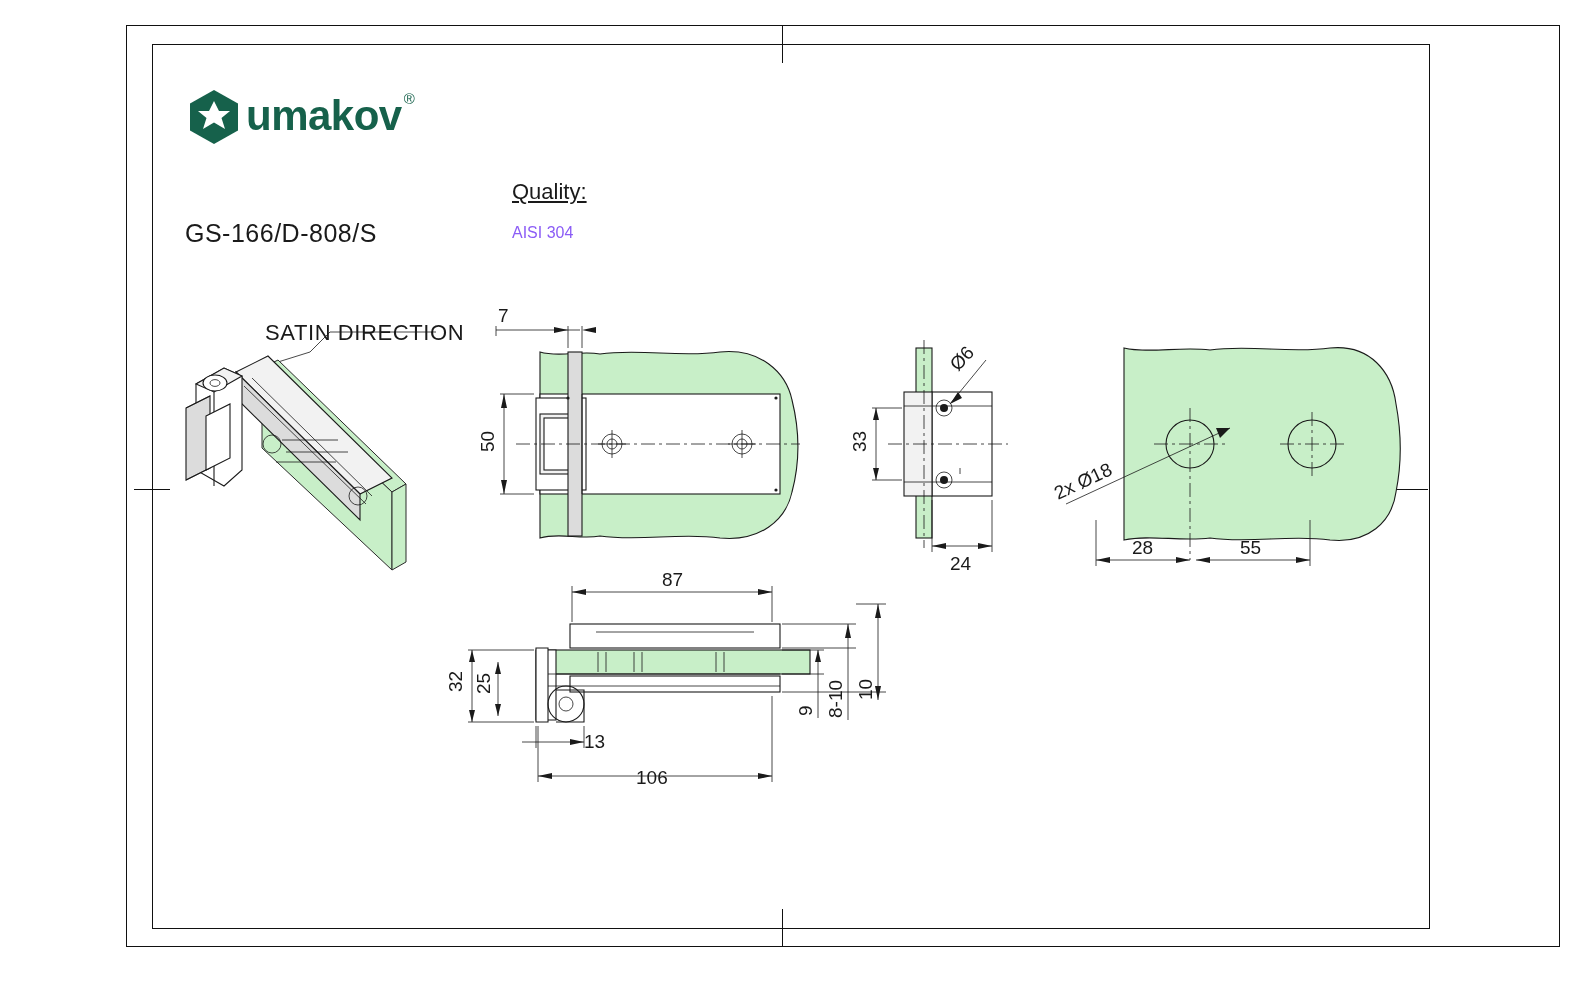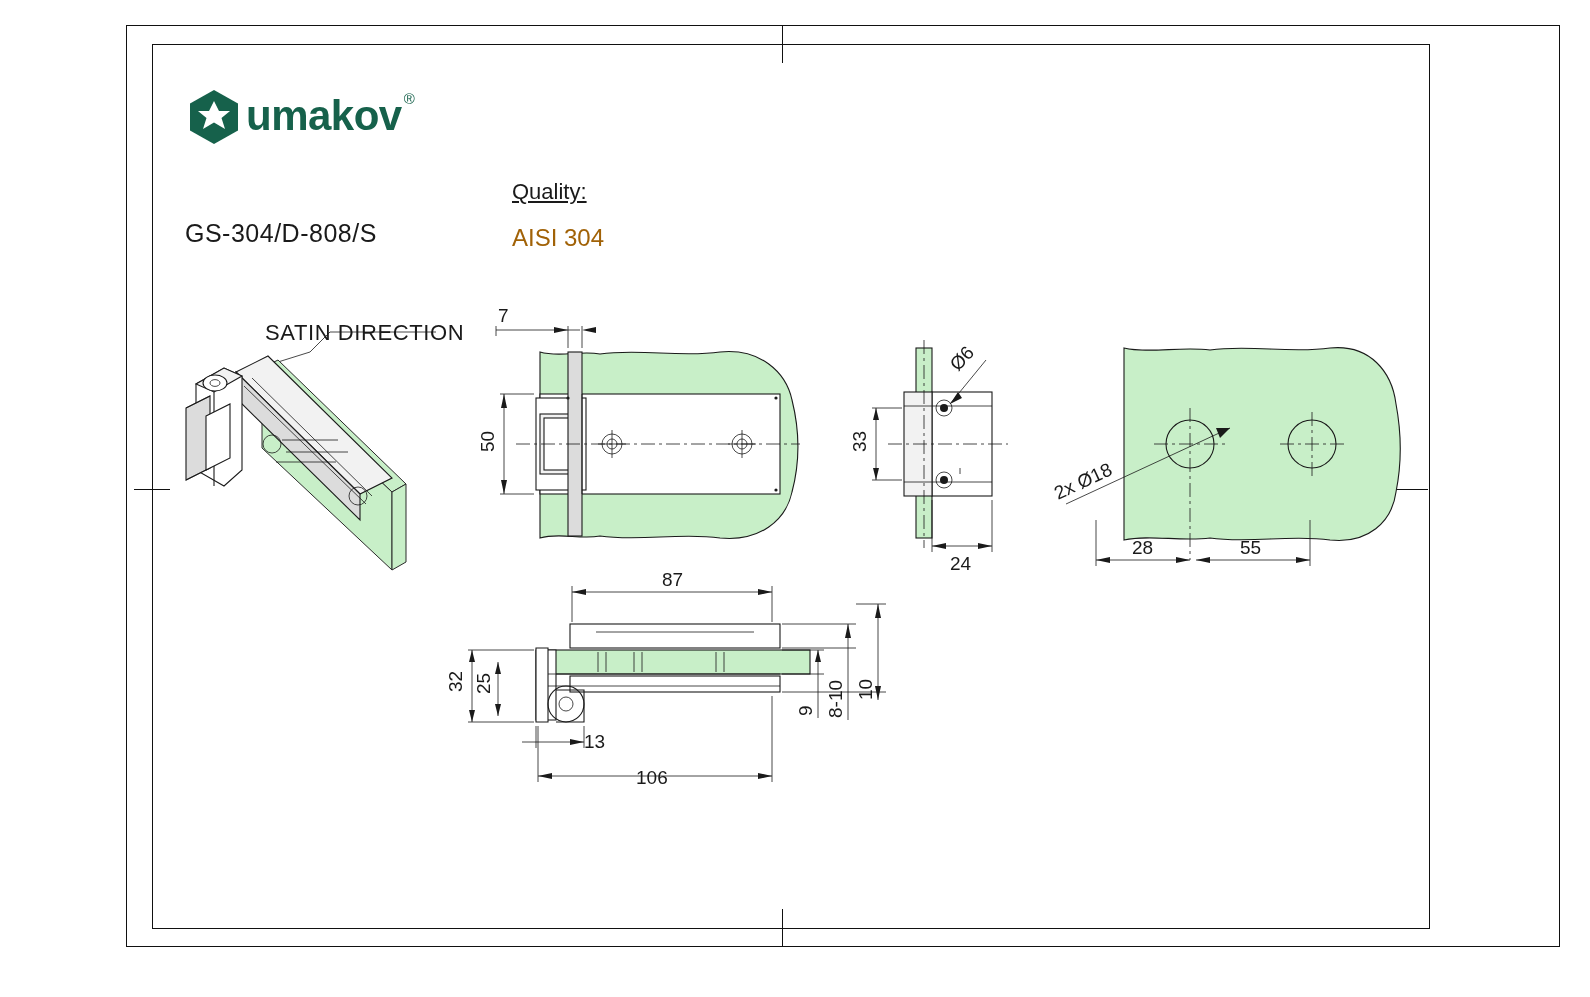--- a/index.html
+++ b/index.html
@@ -86,22 +86,22 @@
     left: 512px;
     top: 179px;
     font-size: 22px;
     color: #1a1a1a;
     text-decoration: underline;
   }
   .quality-value {
     position: absolute;
     left: 512px;
     top: 224px;
-    font-size: 24px;
-    color: #a16207;
+    font-size: 16px;
+    color: #8b5cf6;
   }
   .satin-label {
     position: absolute;
     left: 265px;
     top: 320px;
     font-size: 22px;
     letter-spacing: 0.6px;
     color: #1a1a1a;
   }
 
@@ -141,21 +141,21 @@
 
   <div class="logo-wrap">
     <svg class="logo-mark" viewBox="0 0 56 56">
       <polygon points="28,2 52,15.5 52,42.5 28,56 4,42.5 4,15.5" fill="#16614b"></polygon>
       <polygon points="28,13 33,23 44,23 35.5,30 39,41 28,34.5 17,41 20.5,30 12,23 23,23" fill="#ffffff"></polygon>
     </svg>
     <span class="logo-text">umakov</span>
     <span class="logo-reg">®</span>
   </div>
 
-  <div class="code-label">GS-304/D-808/S</div>
+  <div class="code-label">GS-166/D-808/S</div>
   <div class="quality-label">Quality:</div>
   <div class="quality-value">AISI 304</div>
   <div class="satin-label">SATIN DIRECTION</div>
 
   <svg class="draw" viewBox="0 0 1590 997">
 
     <g>
 
       <path class="ln-thin" d="M330 332 L310 352 L246 372"></path>
       <path class="ln-thin" d="M330 332 L380 332 L436 332"></path>

